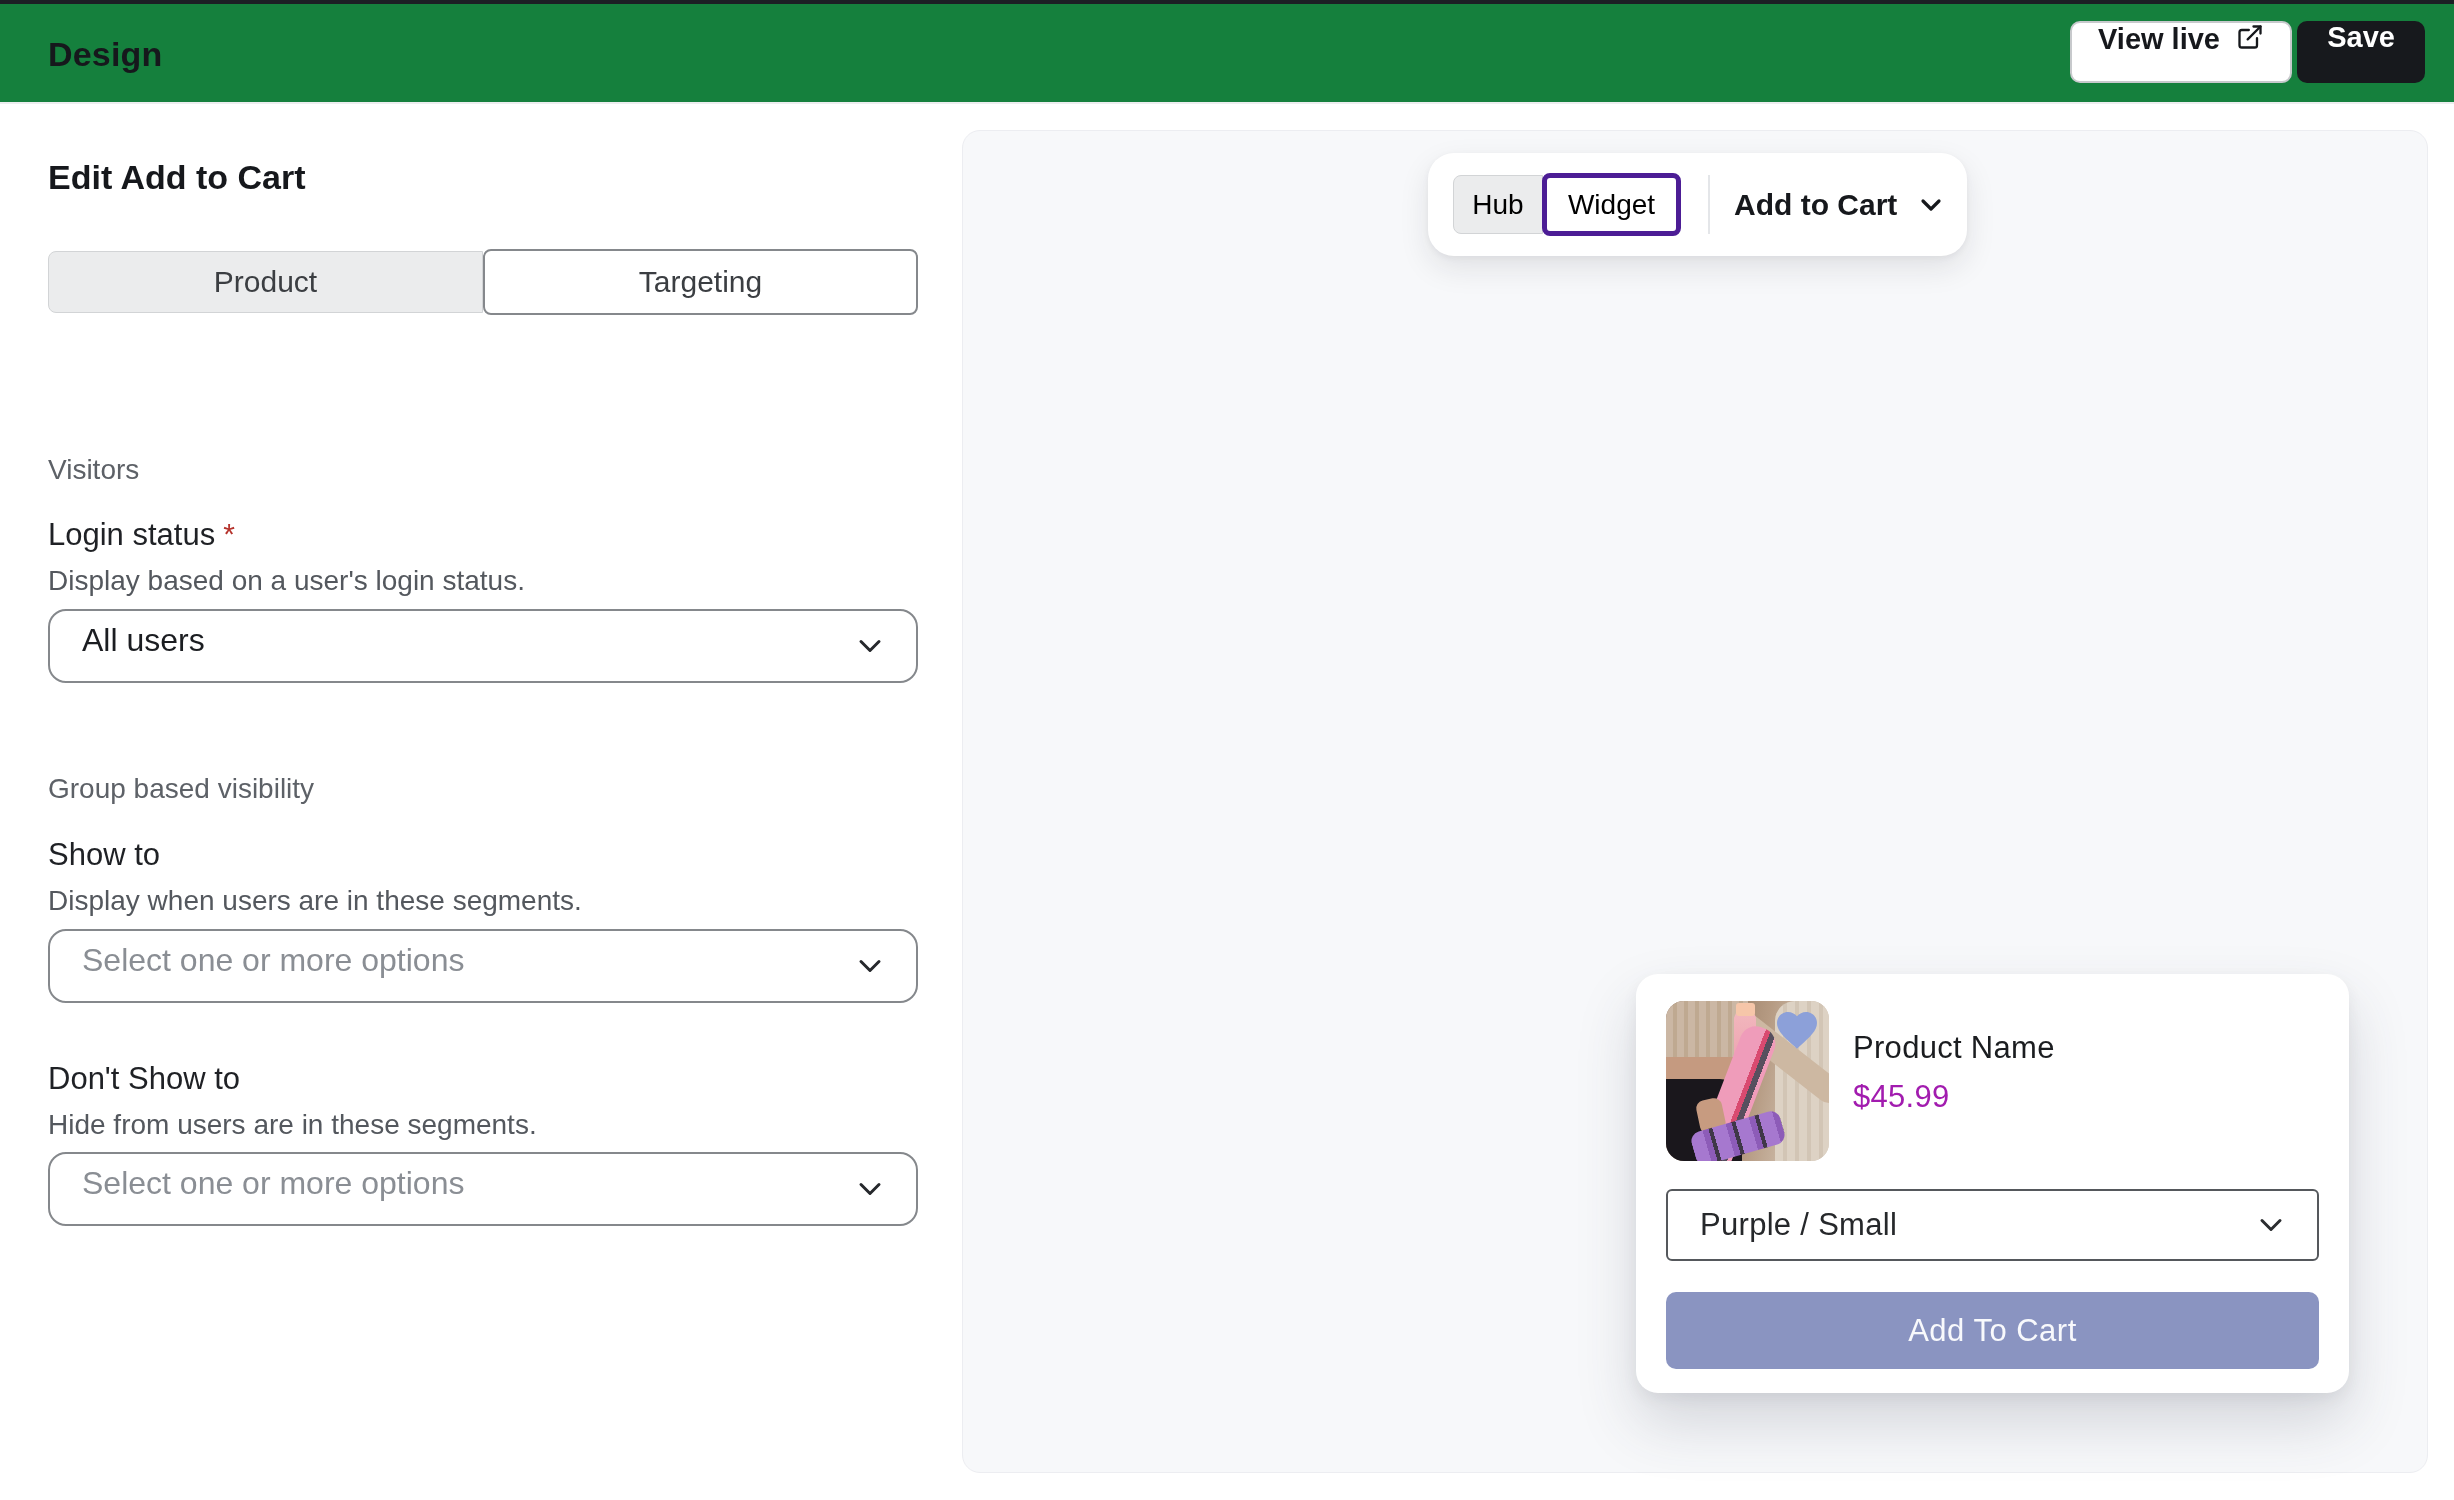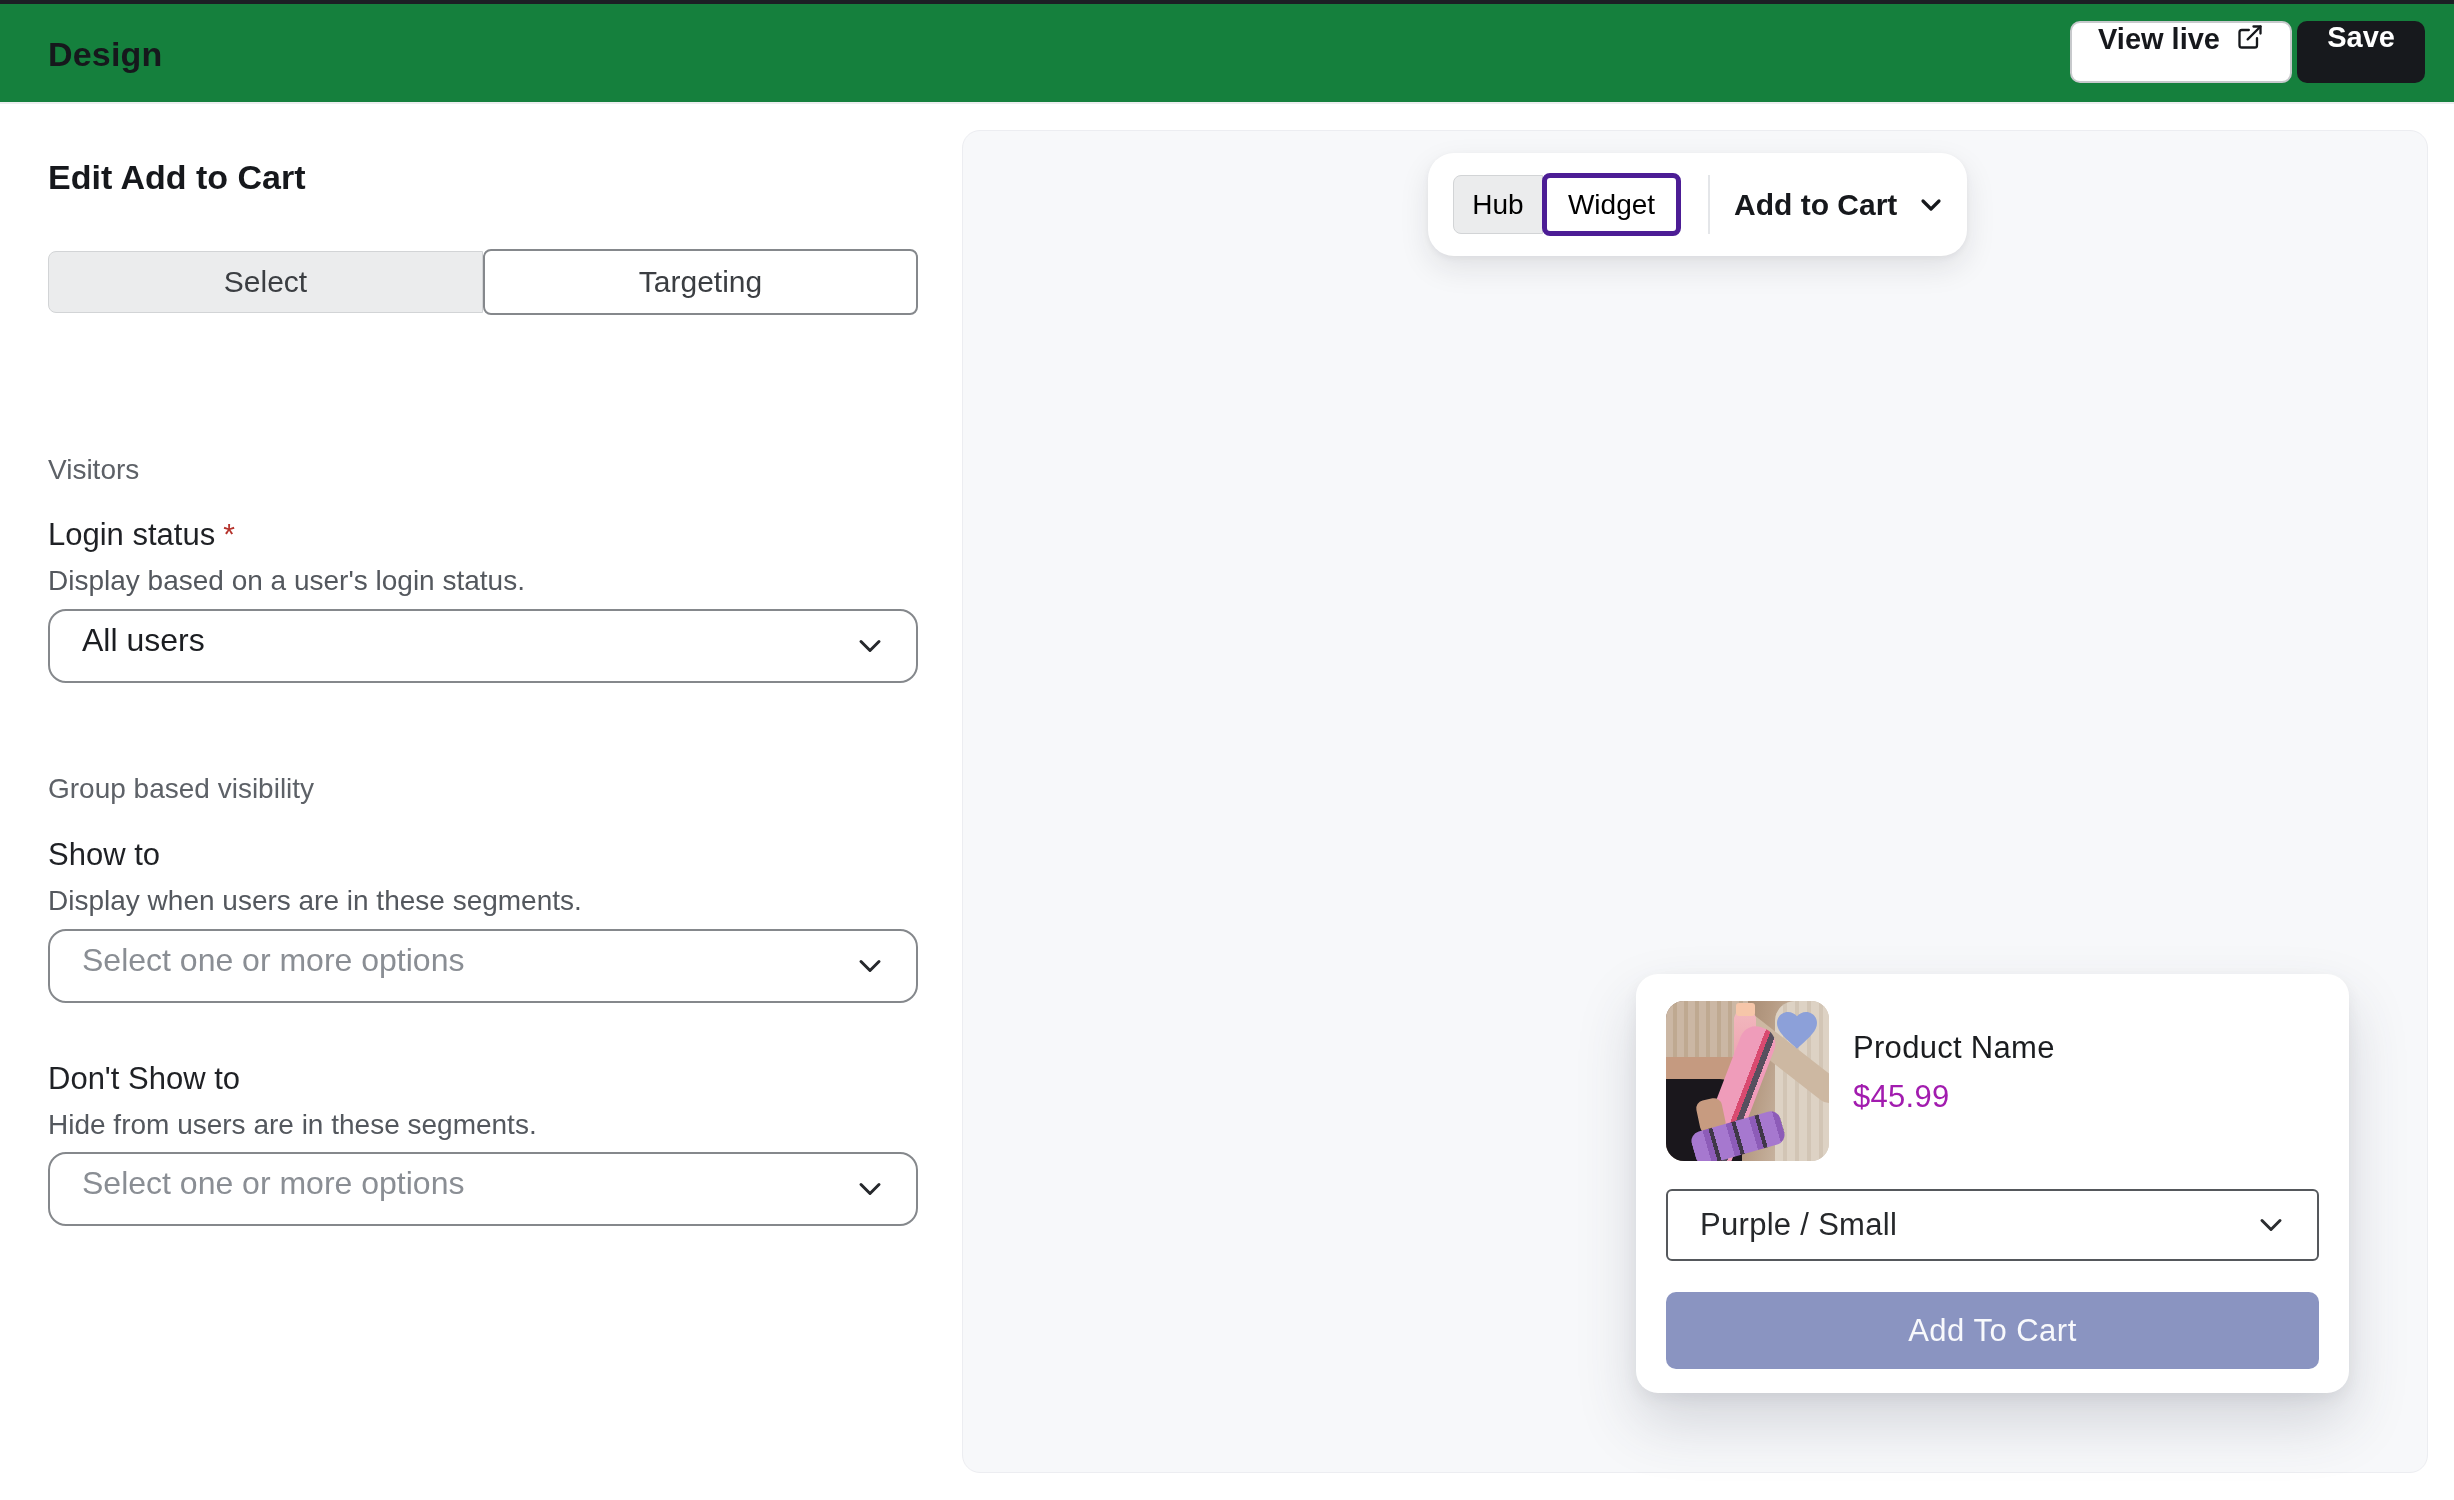--- a/index.html
+++ b/index.html
@@ -118,21 +118,21 @@
         <line x1="10" y1="14" x2="21" y2="3"></line>
       </svg>
     </div>
     <div class="btn save-btn">Save</div>
   </div>
 
   <div class="left-panel">
     <div class="panel-heading">Edit Add to Cart</div>
 
     <div class="tabs">
-      <div class="tab tab-display">Select</div>
+      <div class="tab tab-display">Product</div>
       <div class="tab tab-targeting">Targeting</div>
     </div>
 
     <div class="section-label" style="top:350px;">Visitors</div>
 
     <div class="field-label" style="top:413px;">
       <span>Login status</span><span class="req">*</span>
     </div>
     <div class="field-desc" style="top:461px;">Display based on a user's login status.</div>
     <div class="select" style="top:505px;">

